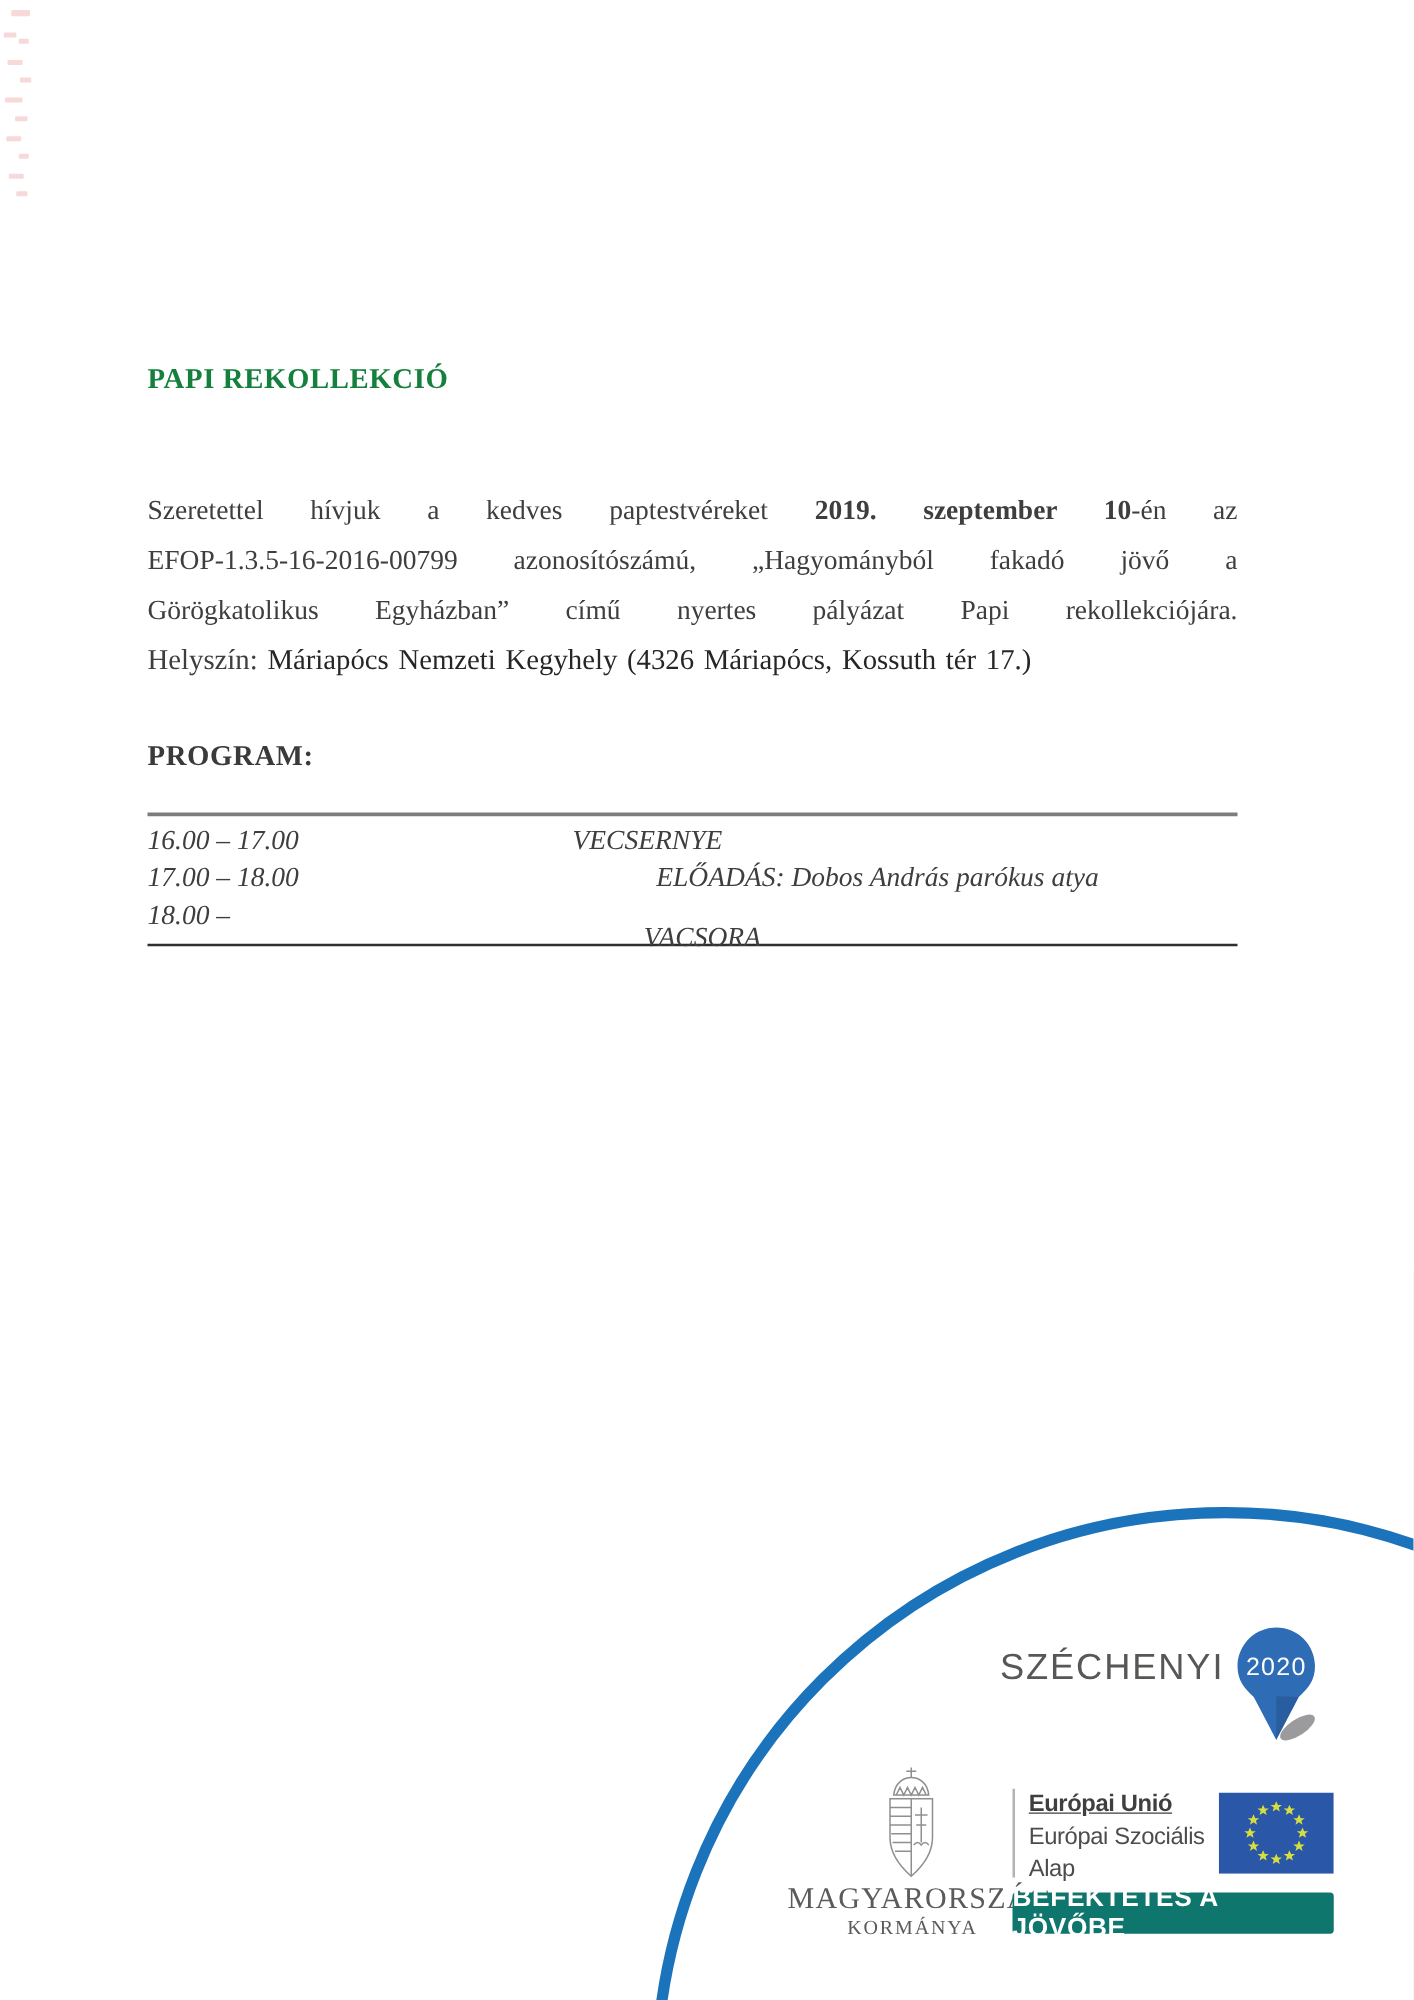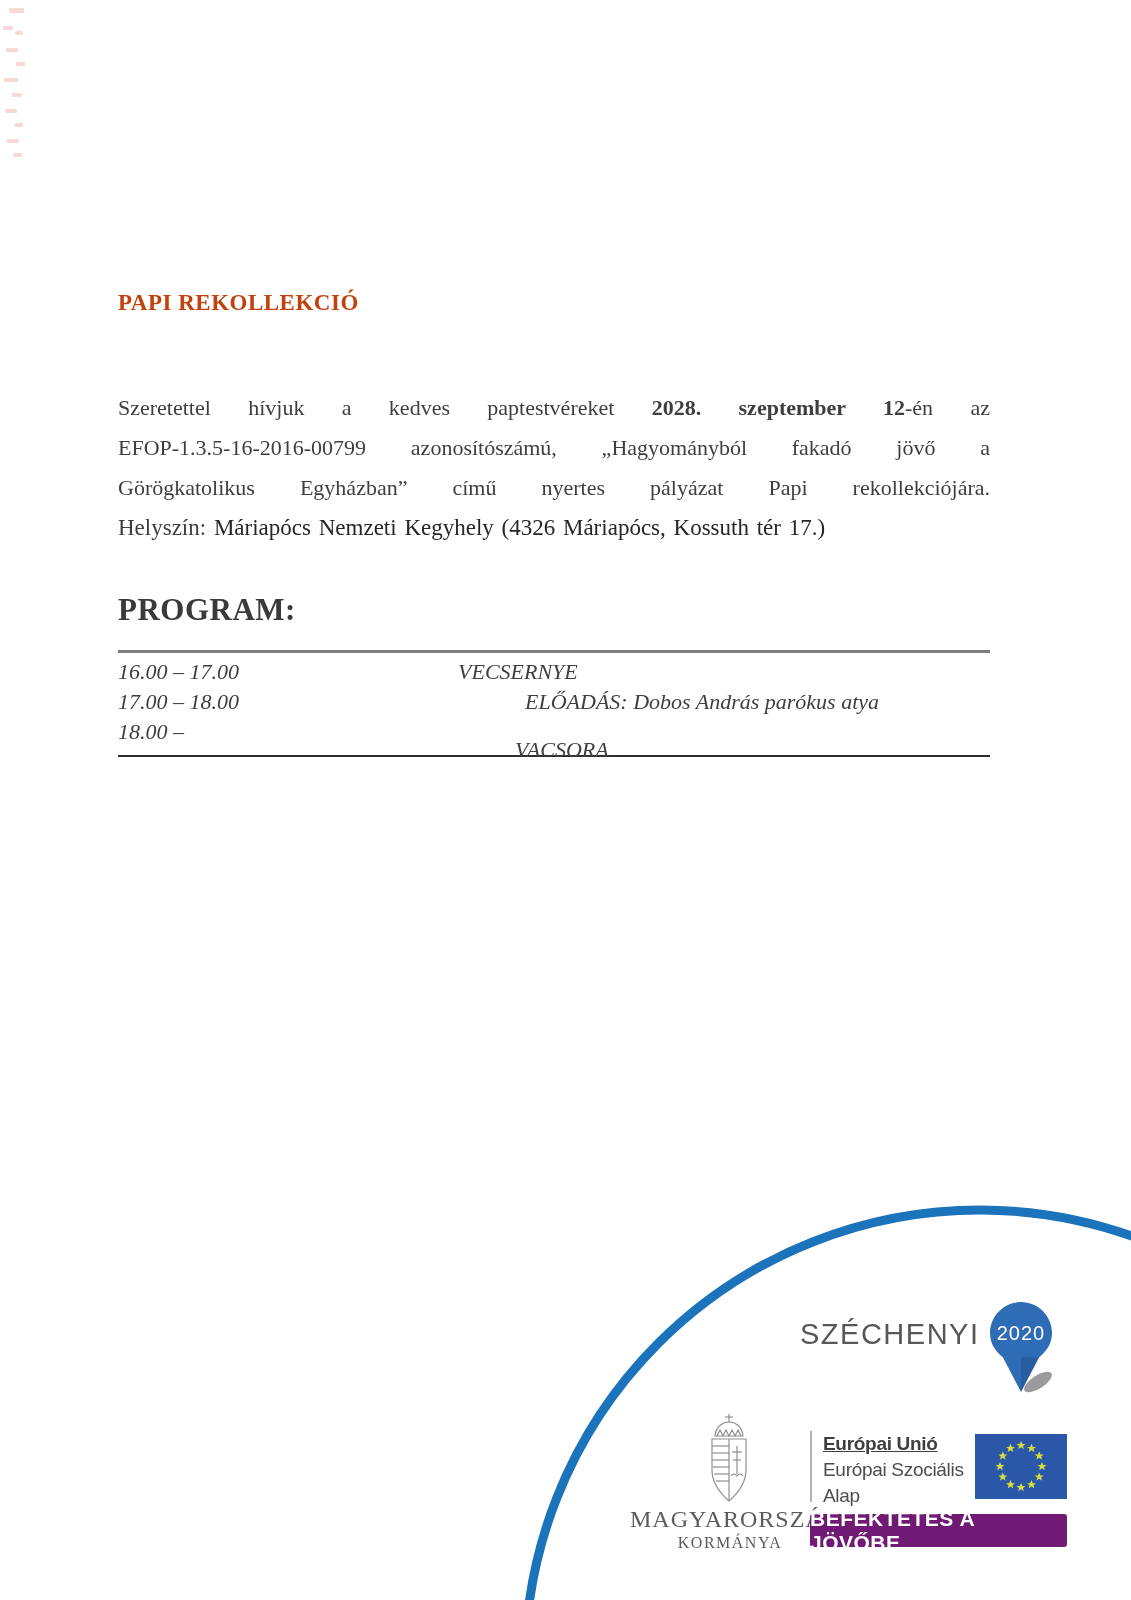--- a/index.html
+++ b/index.html
@@ -14,34 +14,34 @@
   
   .artifact{position:absolute;background:rgba(228,120,120,.28);border-radius:1px;}
   
   .doc-title{
     position:absolute;left:118px;top:192px;
     font-size:64px;font-weight:bold;color:#2b4da8;
     letter-spacing:1px;line-height:1;
   }
   .doc-subtitle{
     position:absolute;left:118px;top:290px;
-    font-size:23px;font-weight:bold;color:#c2410c;
+    font-size:23px;font-weight:bold;color:#15803d;
     letter-spacing:.5px;
   }
   .body-text{
     position:absolute;left:118px;top:388px;width:872px;
     font-size:22px;line-height:40px;color:#3e3e3e;
   }
   .jline{text-align:justify;text-align-last:justify;}
   .lline{text-align:left;font-size:23px;word-spacing:2px;color:#333;}
   .lline .loc-label{color:#3e3e3e;}
   .lline .loc-value{color:#262626;}
   .program-heading{
     position:absolute;left:118px;top:592px;
-    font-size:31px;font-weight:bold;color:#3a3a3a;letter-spacing:.5px;
+    font-size:23px;font-weight:bold;color:#3a3a3a;letter-spacing:.5px;
   }
   .program-table{
     position:absolute;left:118px;top:650px;width:872px;
     border-top:3px solid #7d7d7d;
     border-bottom:2px solid #2e2e2e;
     padding:4px 0 8px 0;
     font-size:22px;color:#3e3e3e;
   }
   .prow{display:flex;height:30px;align-items:center;font-style:italic;}
   .ptime{width:340px;flex:0 0 340px;}
@@ -66,21 +66,21 @@
   .divider{position:absolute;left:810px;top:1431px;width:2px;height:71px;background:#b3b3b3;}
   .eu-text{
     position:absolute;left:823px;top:1431px;
     font-family:"Liberation Sans", sans-serif;
     font-size:19px;line-height:26px;color:#4c4c4c;letter-spacing:-.3px;
   }
   .eu-line1{font-weight:bold;color:#3f3f3f;text-decoration:underline;}
   .eu-flag{position:absolute;left:975px;top:1434px;}
   .banner{
     position:absolute;left:810px;top:1514px;width:257px;height:33px;
-    background:#701a75;border-radius:3px;
+    background:#0f766e;border-radius:3px;
     display:flex;align-items:center;justify-content:center;
     font-family:"Liberation Sans", sans-serif;
     font-size:21px;font-weight:bold;color:#ffffff;letter-spacing:.5px;
   }
 </style>
 </head>
 <body>
 
 <div class="page">
 
@@ -94,21 +94,21 @@
     <div class="artifact" style="left:12px;top:93px;width:10px;height:4px;"></div>
     <div class="artifact" style="left:5px;top:109px;width:12px;height:4px;"></div>
     <div class="artifact" style="left:15px;top:123px;width:8px;height:4px;"></div>
     <div class="artifact" style="left:7px;top:139px;width:12px;height:4px;"></div>
     <div class="artifact" style="left:13px;top:153px;width:9px;height:4px;"></div>
   </div>
 
   <div class="doc-subtitle">PAPI REKOLLEKCIÓ</div>
 
   <div class="body-text">
-    <div class="jline"><span>Szeretettel hívjuk a kedves paptestvéreket </span><b>2028. szeptember 12</b><span>-én az</span></div>
+    <div class="jline"><span>Szeretettel hívjuk a kedves paptestvéreket </span><b>2019. szeptember 10</b><span>-én az</span></div>
     <div class="jline">EFOP-1.3.5-16-2016-00799 azonosítószámú, „Hagyományból fakadó jövő a</div>
     <div class="jline">Görögkatolikus Egyházban” című nyertes pályázat Papi rekollekciójára.</div>
     <div class="lline"><span class="loc-label">Helyszín: </span><span class="loc-value">Máriapócs Nemzeti Kegyhely (4326 Máriapócs, Kossuth tér 17.)</span></div>
   </div>
 
   <div class="program-heading">PROGRAM:</div>
   <div class="program-table">
     <div class="prow">
       <span class="ptime">16.00 – 17.00</span>
       <span class="pevent evt-0">VECSERNYE</span>

